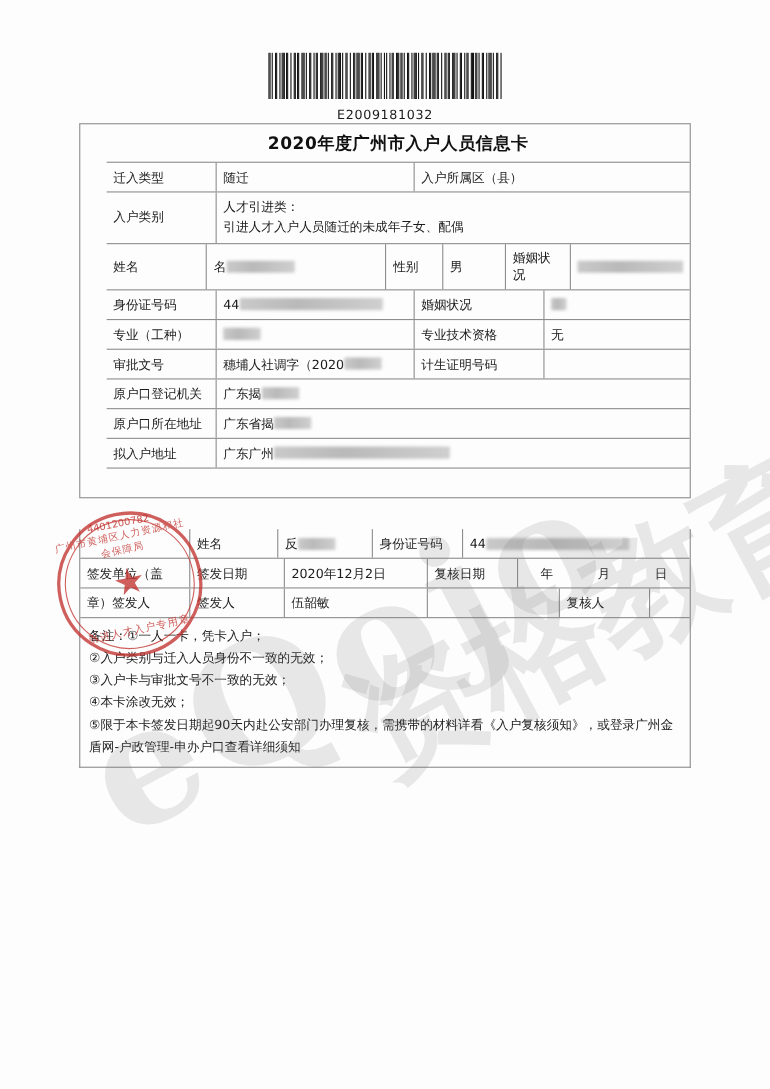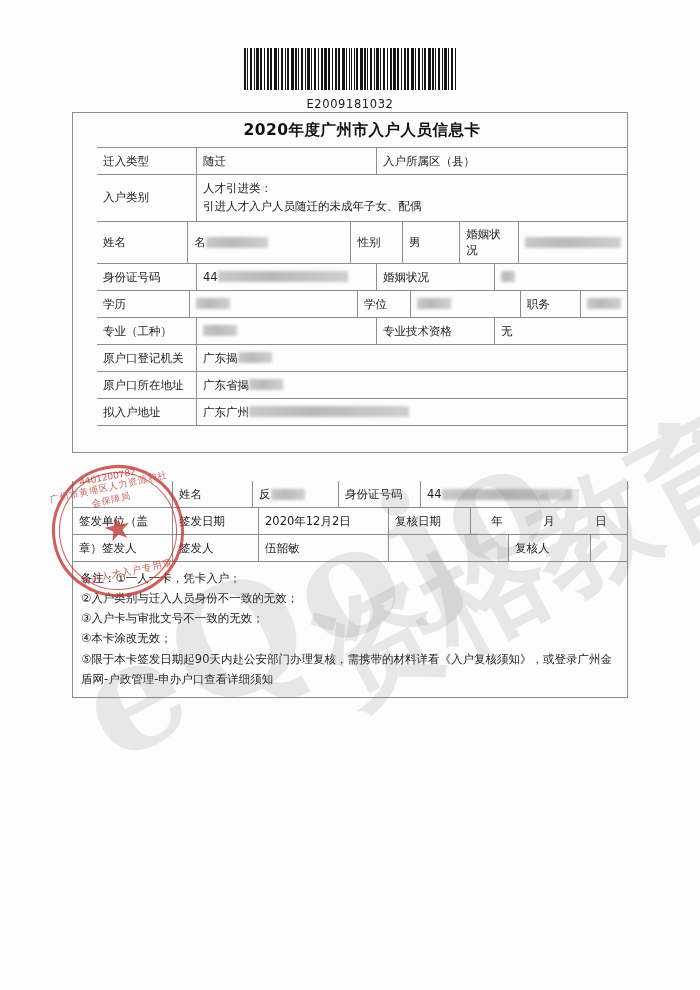--- a/index.html
+++ b/index.html
@@ -279,44 +279,39 @@
         <span>44</span>
         <span class="redact rd-xl"></span>
       </div>
       <div class="cell w-lbl2 lbl">婚姻状况</div>
       <div class="cell w-val2">
         <span class="redact rd-xs"></span>
       </div>
     </div>
 
 
-    <div class="row">
-      <div class="cell w-lbl lbl">学历</div>
-      <div class="cell w-val1">
-        <span class="redact rd-s"></span>
-      </div>
-      <div class="cell" style="width:56px">学位</div>
-      <div class="cell" style="width:118px">
-        <span class="redact rd-s"></span>
-      </div>
-      <div class="cell w-lbl3 lbl">职务</div>
-      <div class="cell" style="flex:1">
-        <span class="redact rd-s"></span>
-      </div>
-    </div>
 
     <div class="row">
       <div class="cell w-lbl lbl">专业（工种）</div>
       <div class="cell w-val1">
         <span class="redact rd-s"></span>
       </div>
       <div class="cell w-lbl2 lbl">专业技术资格</div>
       <div class="cell w-val2 val">无</div>
     </div>
 
+    <div class="row">
+      <div class="cell w-lbl lbl">审批文号</div>
+      <div class="cell w-val1">
+        <span>穗埔人社调字（2020</span>
+        <span class="redact rd-s"></span>
+      </div>
+      <div class="cell w-lbl2 lbl">计生证明号码</div>
+      <div class="cell w-val2"></div>
+    </div>
 
     <div class="row">
       <div class="cell w-lbl lbl">原户口登记机关</div>
       <div class="cell" style="flex:1">
         <span>广东揭</span>
         <span class="redact rd-s"></span>
       </div>
     </div>
 
     <div class="row">

